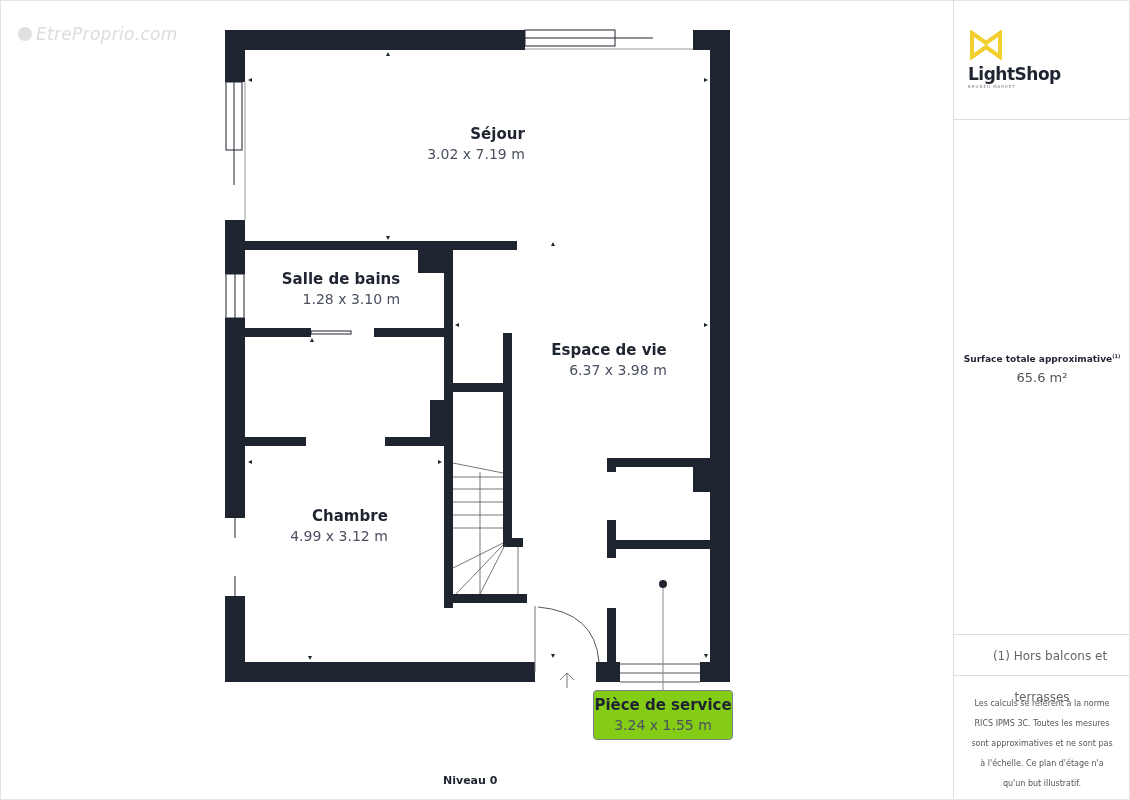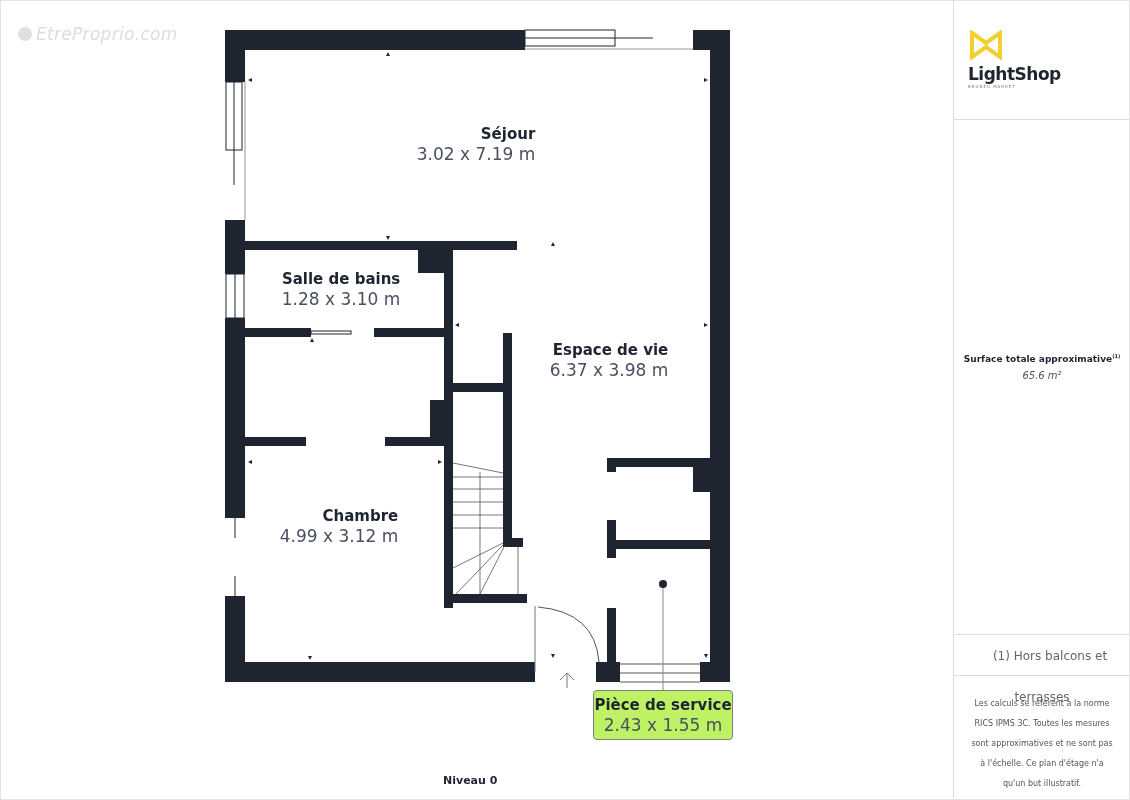--- a/index.html
+++ b/index.html
@@ -6,29 +6,29 @@
   body { width:1130px; height:800px; position:relative; overflow:hidden; font-family:"DejaVu Sans", sans-serif; }
   .frame { position:absolute; left:0; top:0; width:1128px; height:798px; border:1px solid #e3e3e3; }
   .plan-area { position:absolute; left:0; top:0; width:953px; height:798px; }
   .sidebar { position:absolute; left:953px; top:0; width:176px; height:798px; border-left:1px solid #dcdcdc; }
   .sb-sec { position:absolute; left:0; width:176px; border-bottom:1px solid #dcdcdc; text-align:center; }
   .watermark { position:absolute; left:18px; top:24px; font-size:17px; color:#dcdcdc; letter-spacing:0.3px;font-style:italic; }
   .watermark .dot { display:inline-block; width:14px; height:14px; border-radius:50%; background:#e0e0e0; vertical-align:-1px; margin-right:4px; }
   svg.plan { position:absolute; left:0; top:0; }
   .room-label { position:absolute; text-align:right; transform:translateX(-50%); white-space:nowrap; }
   .room-name { font-family:"DejaVu Sans", sans-serif; font-weight:bold; font-size:15px; color:#1e2430; line-height:20px; }
-  .room-dim { font-family:"DejaVu Sans", sans-serif; font-size:17px; color:#4a5060; line-height:20px; }
-  .callout { position:absolute; left:593px; top:690px; width:138px; height:48px; border:1px solid #7a7f88; border-radius:4px; background:#bef264; text-align:center; }
+  .room-dim { font-family:"DejaVu Sans", sans-serif; font-size:14px; color:#4a5060; line-height:20px; }
+  .callout { position:absolute; left:593px; top:690px; width:138px; height:48px; border:1px solid #7a7f88; border-radius:4px; background:#84cc16; text-align:center; }
   .callout .room-name { font-size:15px; margin-top:4px; }
   .level { position:absolute; left:443px; top:774px; font-size:11px; font-weight:bold; color:#1e2430; }
   .logo-wrap { position:absolute; left:14px; top:30px; width:176px; text-align:left; }
   .logo-text { font-family:"DejaVu Sans", sans-serif; font-weight:bold; font-size:17px; color:#1e2430; letter-spacing:-0.5px; }
   .logo-sub { font-size:4px; color:#777; letter-spacing:1px; }
   .surface-title { font-size:9px; font-weight:bold; color:#1e2430; }
-  .surface-val { font-size:10px; color:#555; margin-top:6px;font-style:italic; }
+  .surface-val { font-size:13px; color:#555; margin-top:6px; }
   .foot1 { font-size:12px; color:#666;margin-left:16px; }
   .disclaimer { font-size:8px; color:#555; line-height:20px; padding:0 14px; }
   .brand { font-size:14px; color:#444; margin-top:10px; }
   .brand b { color:#1e2430; }
 </style>
 </head>
 <body>
 
 <div class="frame"></div>
 
@@ -148,21 +148,21 @@
   <div class="room-label" style="left:609px; top:340px;">
     <div class="room-name">Espace de vie</div>
     <div class="room-dim">6.37 x 3.98 m</div>
   </div>
   <div class="room-label" style="left:339px; top:506px;">
     <div class="room-name">Chambre</div>
     <div class="room-dim">4.99 x 3.12 m</div>
   </div>
   <div class="callout">
     <div class="room-name">Pièce de service</div>
-    <div class="room-dim">2.43 x 1.55 m</div>
+    <div class="room-dim">3.24 x 1.55 m</div>
   </div>
 
   <div class="level">Niveau 0</div>
 </div>
 
 <div class="sidebar">
   <div class="sb-sec" style="top:0; height:119px;">
     <div class="logo-wrap">
       <svg width="36" height="30" viewBox="0 0 36 30">
         <path d="M4 3 L18 13 L32 3 L32 27 L18 17 L4 27 Z" fill="none" stroke="#f2cf2e" stroke-width="4" stroke-linejoin="miter"></path>

